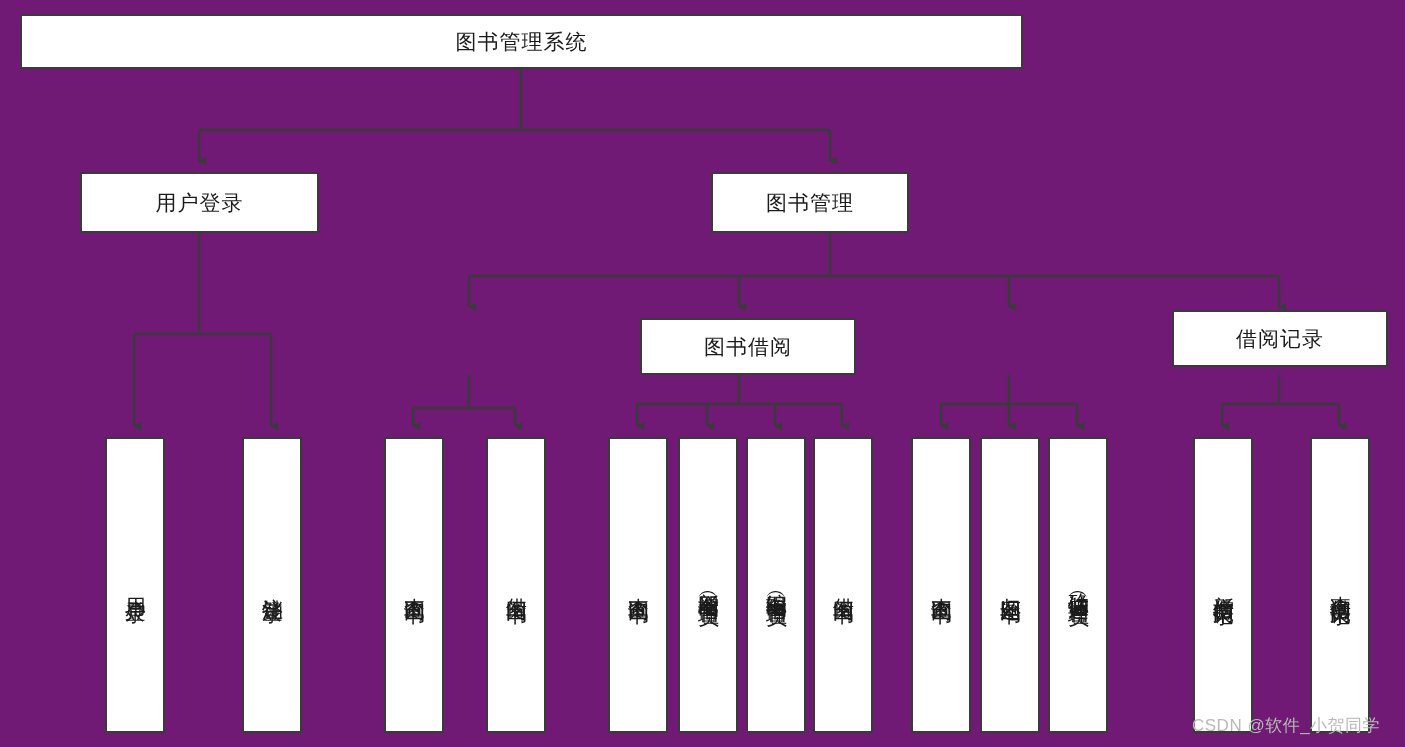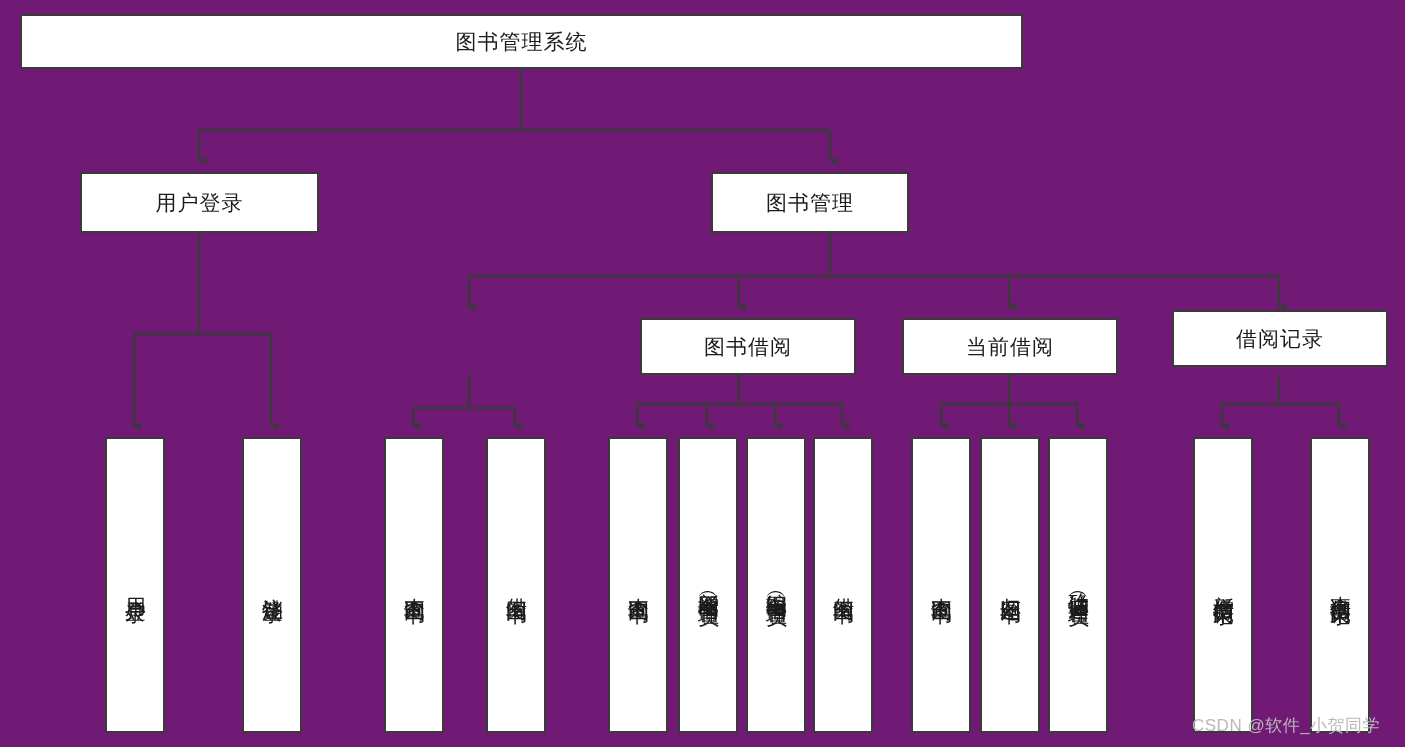--- a/index.html
+++ b/index.html
@@ -130,23 +130,20 @@
   <div class="node h" style="left:80px; top:172px; width:239px; height:61px;">
     <span class="label">用户登录</span>
   </div>
   <div class="node h" style="left:711px; top:172px; width:198px; height:61px;">
     <span class="label">图书管理</span>
   </div>
 
   <div class="node h" style="left:632px; top:318px; width:216px; height:57px;margin-left:8px;">
     <span class="label">图书借阅</span>
   </div>
-  <div class="node h" style="left:902px; top:318px; width:216px; height:57px;">
-    <span class="label">当前借阅</span>
-  </div>
   <div class="node h" style="left:1172px; top:310px; width:216px; height:57px;">
     <span class="label">借阅记录</span>
   </div>
 
   <div class="node v" style="left:105px; top:437px; width:60px; height:296px;">
     <span class="label">用户登录</span>
   </div>
   <div class="node v" style="left:242px; top:437px; width:60px; height:296px;">
     <span class="label">注销登录</span>
   </div>

